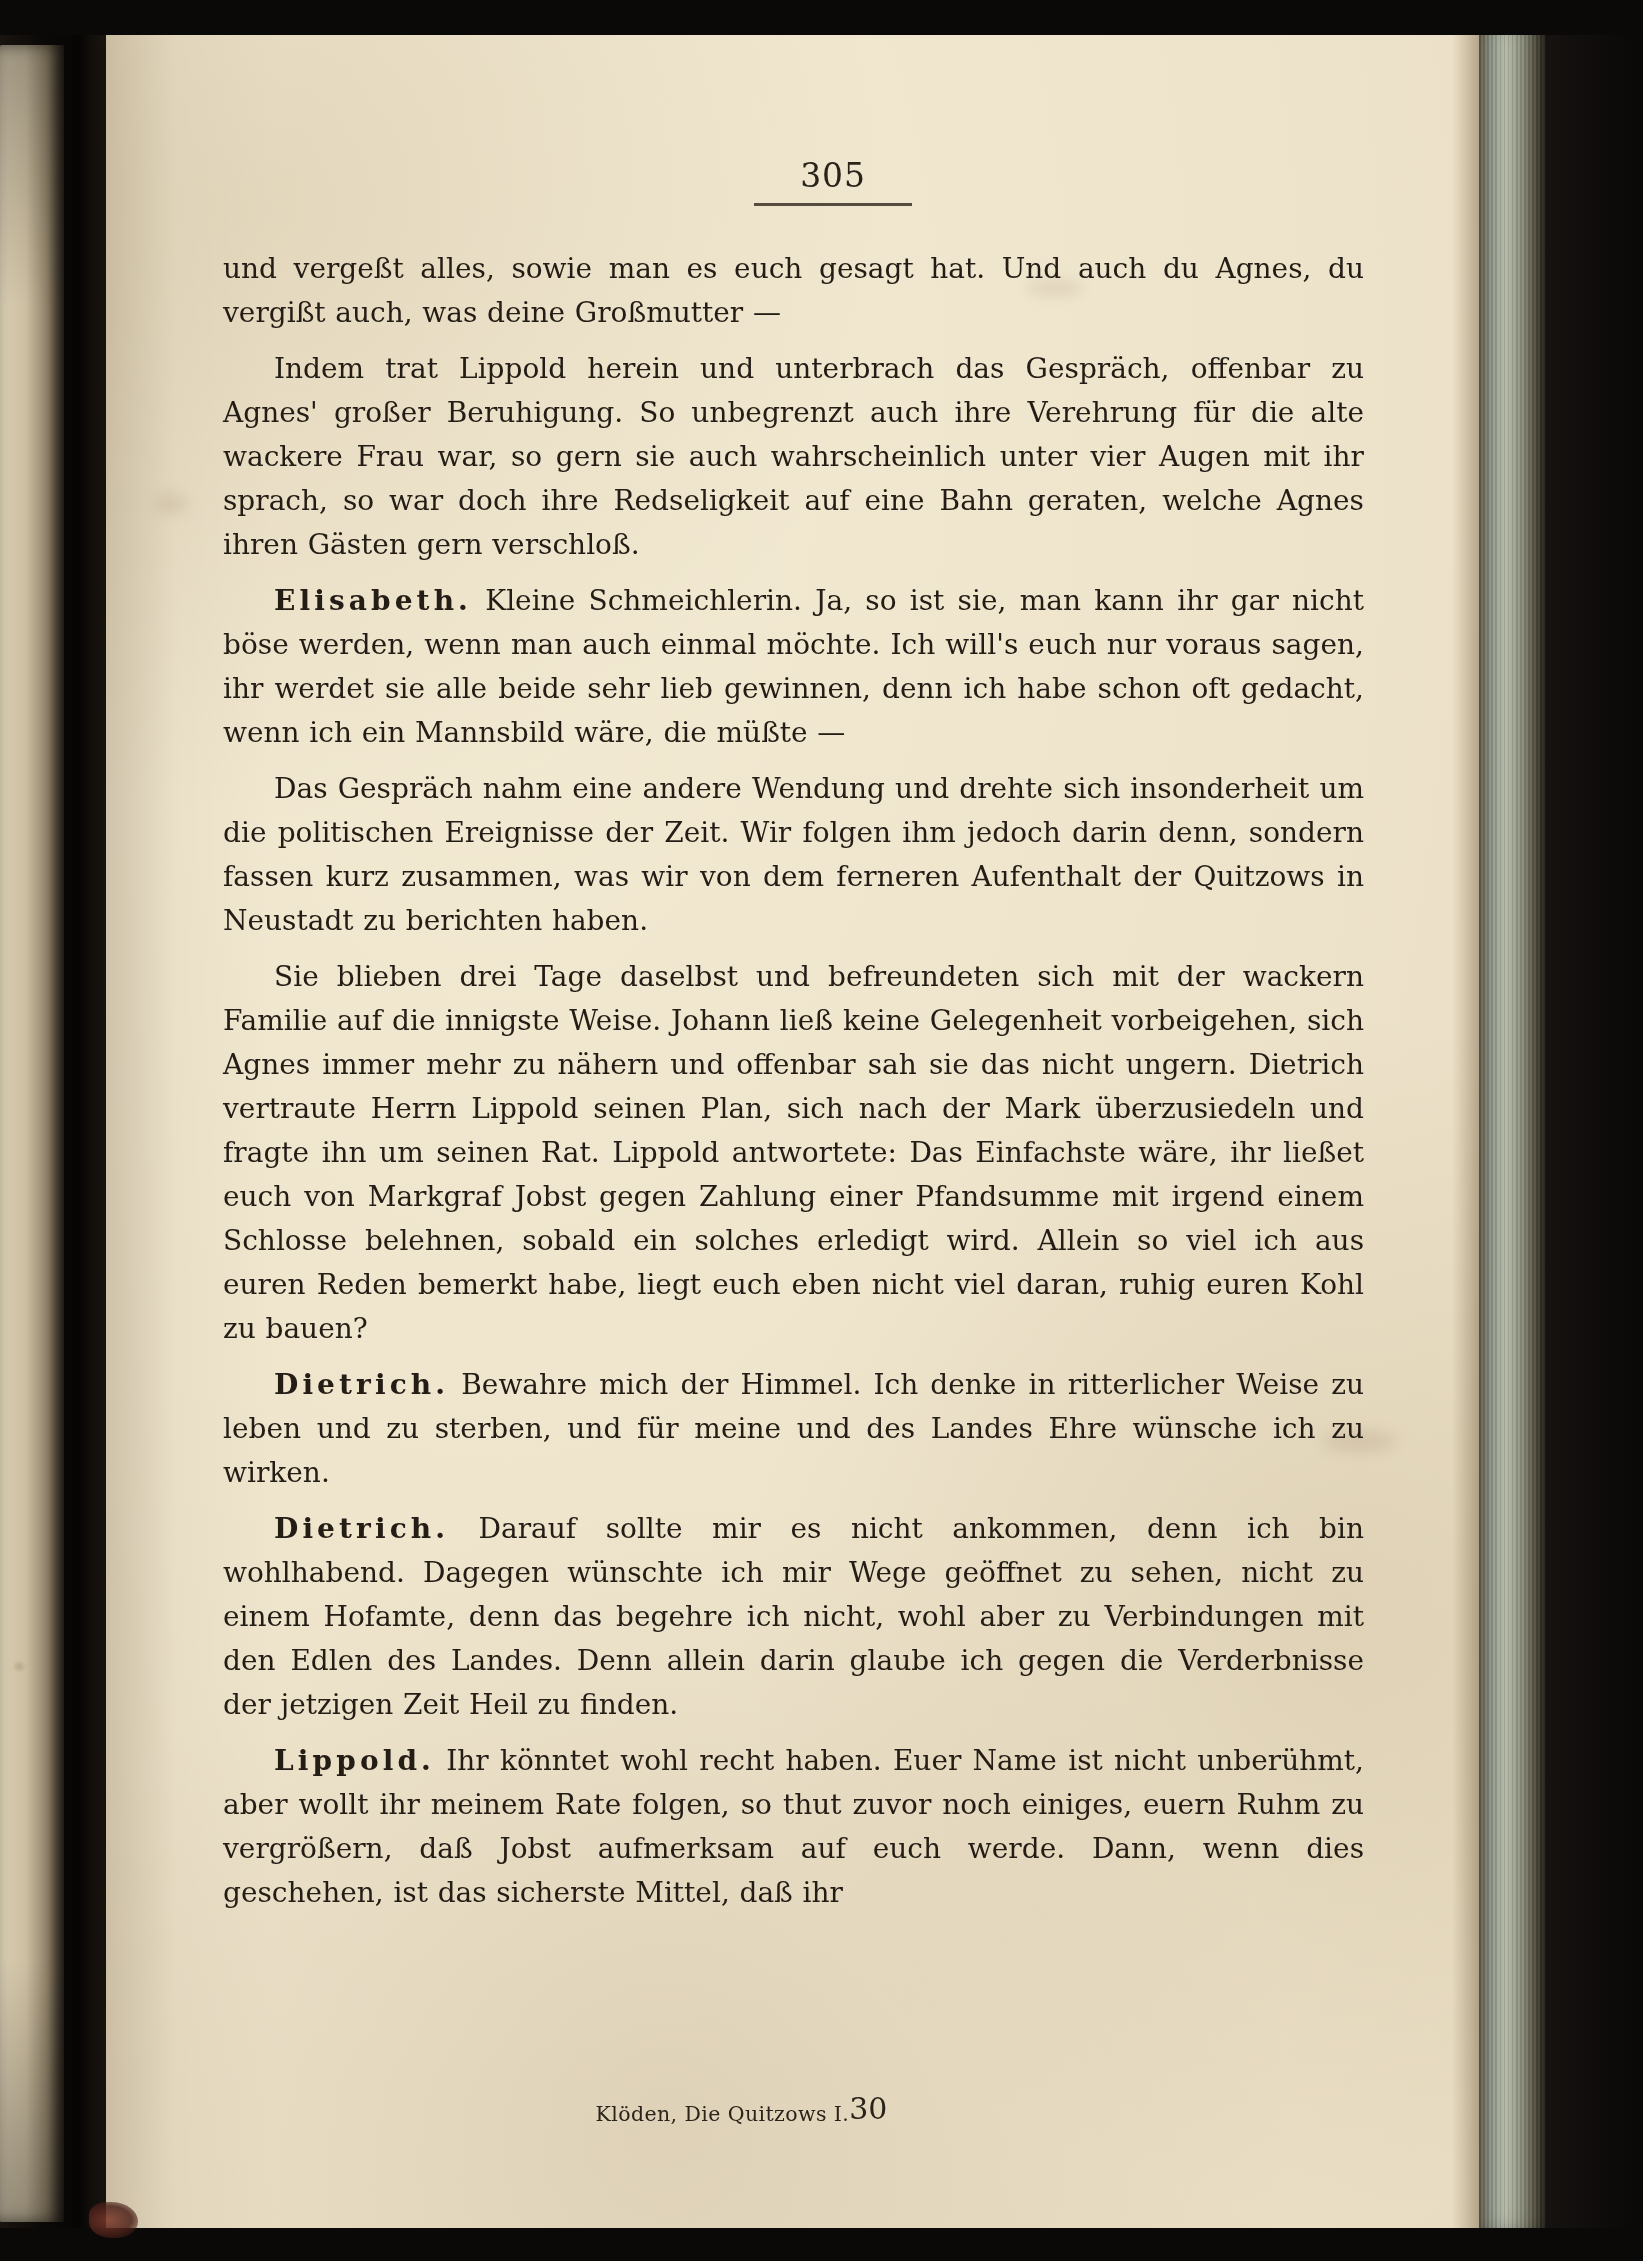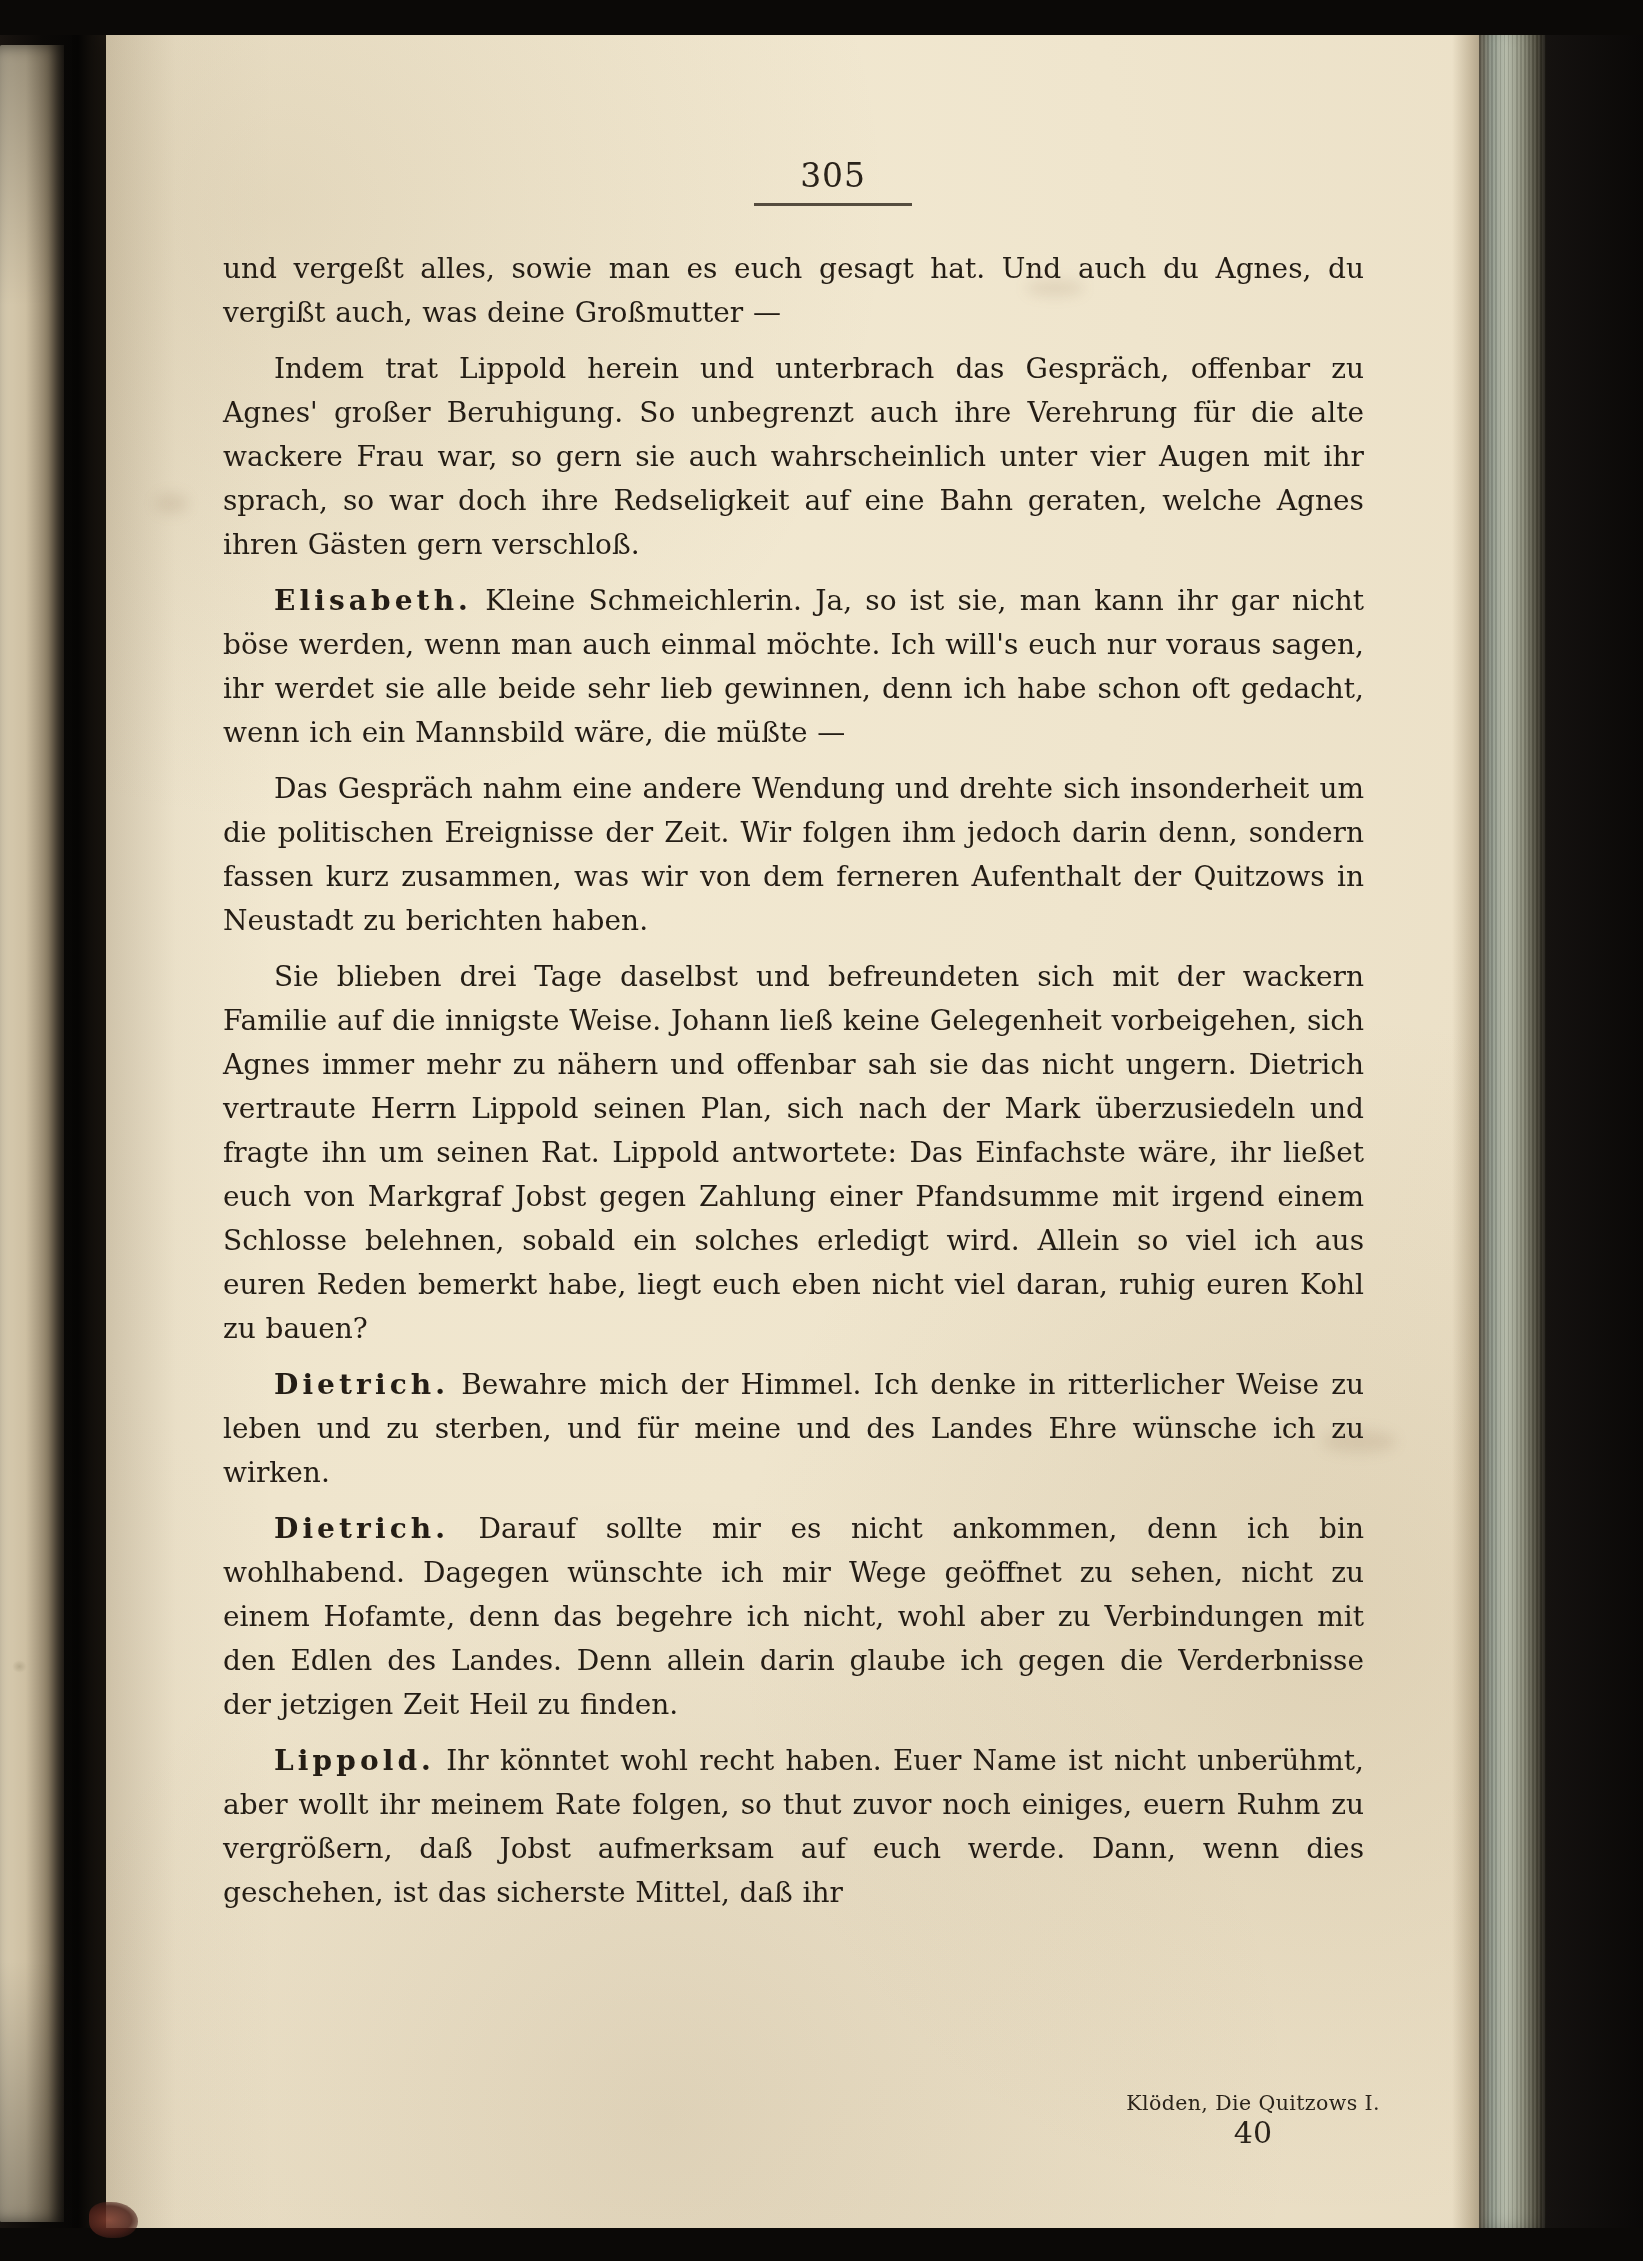--- a/index.html
+++ b/index.html
@@ -172,25 +172,24 @@
     letter-spacing: 4.1px;
     font-weight: 600;
   }
 
   .footline {
     position: absolute;
     left: 105px;
     right: 123px;
     top: 2058px;
     display: flex;
-    justify-content: space-between;
+    justify-content: center;
     align-items: flex-end;
     font-family: "DejaVu Serif", serif;
     color: #2a231a;
-    flex-direction: column;
   }
   .signature {
     font-size: 20.5px;
     letter-spacing: 0.4px;
   }
   .sheet-num {
     font-size: 30px;
     padding-right: 108px;
   }
 
@@ -243,21 +242,21 @@
 
         <p><span class="speaker">Dietrich.</span> <span>Darauf sollte mir es nicht ankommen, denn ich bin wohlhabend. Dagegen wünschte ich mir Wege geöffnet zu sehen, nicht zu einem Hofamte, denn das begehre ich nicht, wohl aber zu Verbindungen mit den Edlen des Landes. Denn allein darin glaube ich gegen die Verderbnisse der jetzigen Zeit Heil zu finden.</span></p>
 
         <p><span class="speaker">Lippold.</span> <span>Ihr könntet wohl recht haben. Euer Name ist nicht unberühmt, aber wollt ihr meinem Rate folgen, so thut zuvor noch einiges, euern Ruhm zu vergrößern, daß Jobst aufmerksam auf euch werde. Dann, wenn dies geschehen, ist das sicherste Mittel, daß ihr</span></p>
 
       </div>
     </div>
 
     <div class="footline">
       <div class="signature">Klöden, Die Quitzows I.</div>
-      <div class="sheet-num">40</div>
+      <div class="sheet-num">30</div>
     </div>
   </div>
 
   <div class="book-block"></div>
   <div class="outer-dark"></div>
   <div class="top-dark"></div>
   <div class="bottom-dark"></div>
   <div class="corner-red"></div>
 </div>
 

